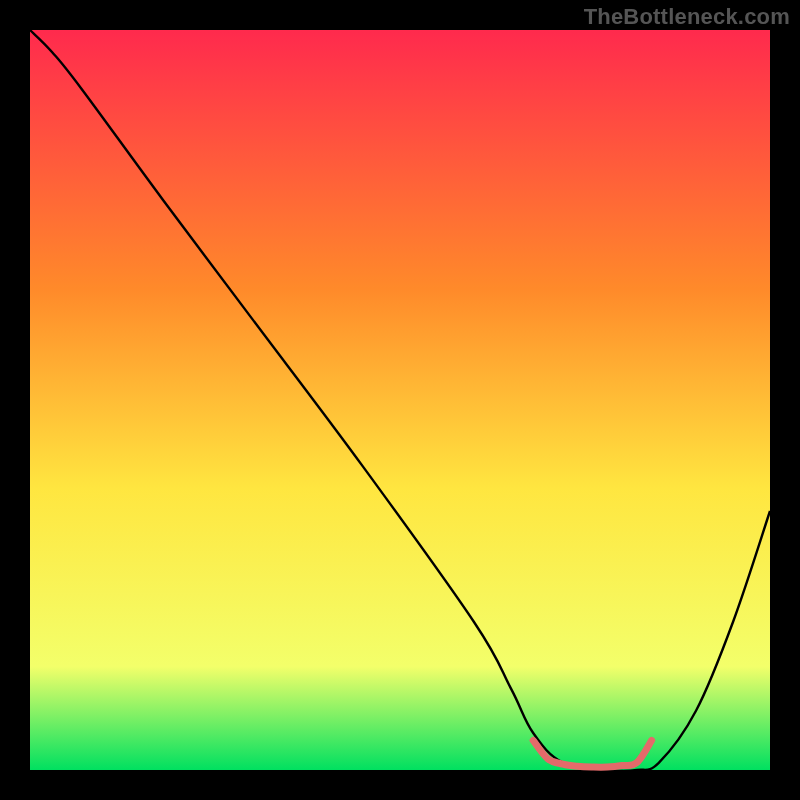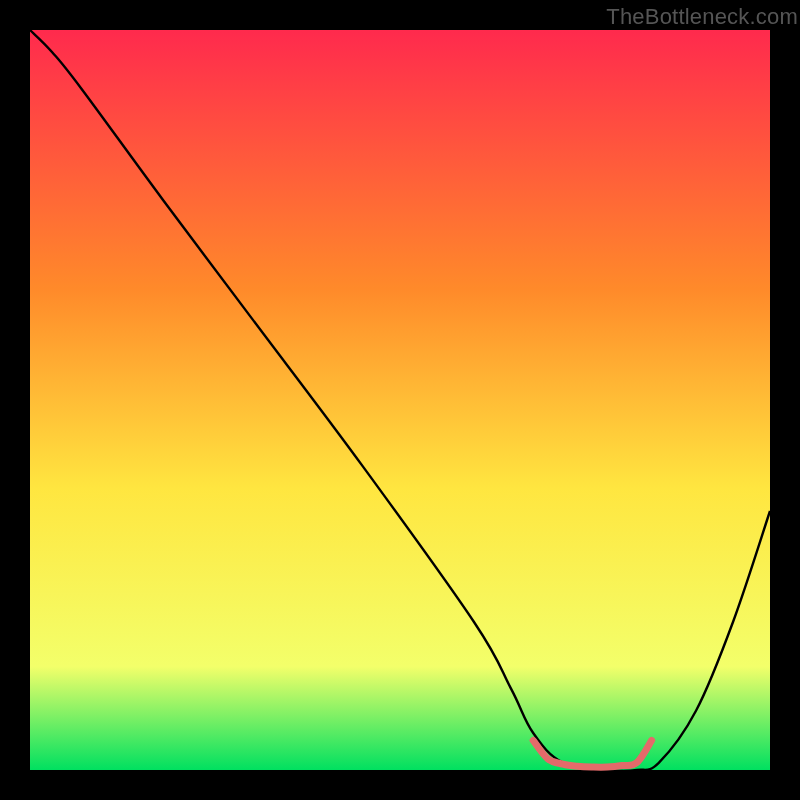--- a/index.html
+++ b/index.html
@@ -12,24 +12,24 @@
     overflow: hidden;
   }
   .wrap {
     position: relative;
     width: 800px;
     height: 800px;
   }
   .watermark {
     position: absolute;
     top: 4px;
-    right: 2px;
+    right: 10px;
     color: #555;
     font-size: 22px;
-    font-weight: 400;
+    font-weight: 700;
     letter-spacing: 0.2px;
     z-index: 5;
   }
   svg {
     display: block;
   }
 </style>
 </head>
 <body>
 

